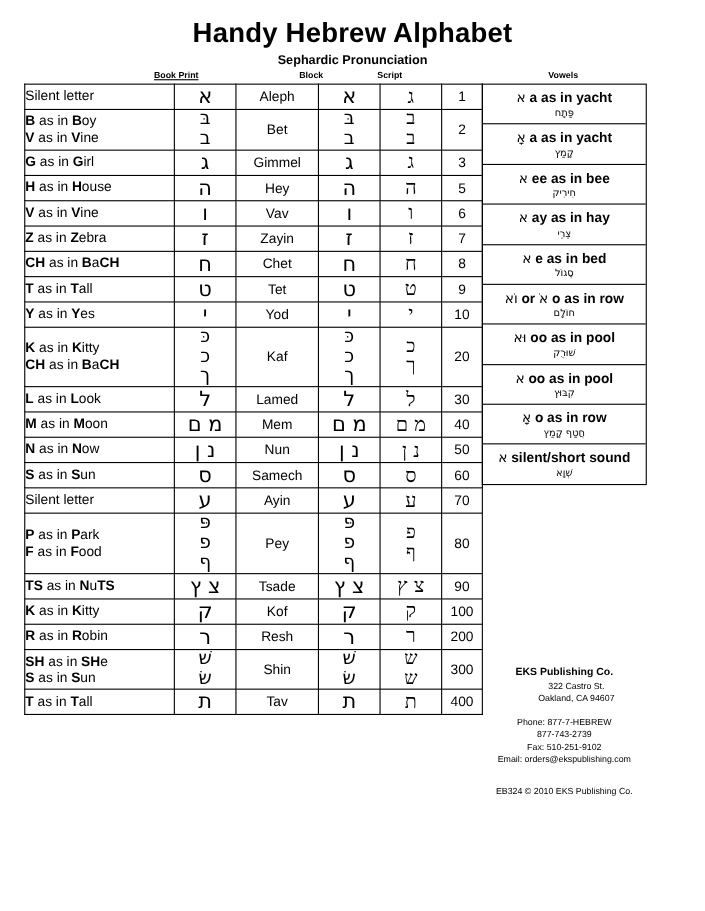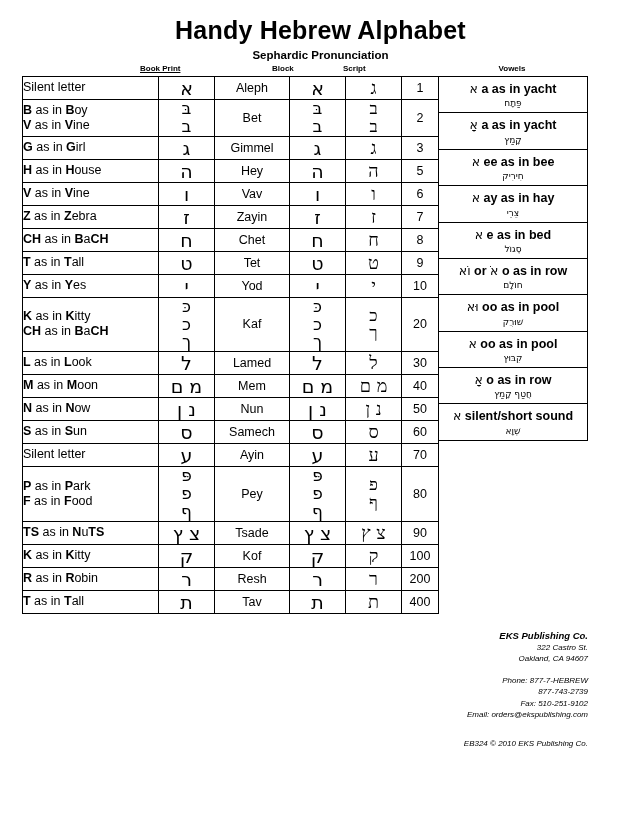--- a/index.html
+++ b/index.html
@@ -31,21 +31,21 @@
 
   
   .vowels{position:absolute;left:438px;top:76px;width:148px;border:1.5px solid #000;}
   .vowels .vrow{border-bottom:1.5px solid #000;padding:5px 3px 4px;text-align:center;}
   .vowels .vrow:last-child{border-bottom:none;}
   .vline{font-size:12.5px;font-weight:bold;line-height:1.15;}
   .vline .x{font-family:"DejaVu Sans",sans-serif;font-weight:normal;}
   .vname{font-family:"DejaVu Sans",sans-serif;font-size:9px;margin-top:2px;}
 
   
-  .pub{position:absolute;left:438px;top:630px;width:150px;text-align:right;font-style:italic;}
+  .pub{position:absolute;left:438px;top:606px;width:150px;text-align:center;}
   .pub .pname{font-size:9.5px;font-weight:bold;}
   .pub .addr{font-size:8px;margin-top:2px;line-height:1.35;margin-left:22px;}
   .pub .contact{font-size:8px;margin-top:10px;line-height:1.45;}
   .pub .code{font-size:8px;margin-top:18px;}
 </style>
 </head>
 <body>
 
 <div class="page">
 
@@ -277,20 +277,40 @@
         </tr>
         <tr>
           <td class="c-eng">
             <div><b>R</b> as in <b>R</b>obin</div>
           </td>
           <td class="c-heb">ר</td>
           <td class="c-name">Resh</td>
           <td class="c-block">ר</td>
           <td class="c-script">ר</td>
           <td class="c-num">200</td>
+        </tr>
+        <tr>
+          <td class="c-eng two-line">
+            <div><b>SH</b> as in <b>SH</b>e</div>
+            <div><b>S</b> as in <b>S</b>un</div>
+          </td>
+          <td class="c-heb heb-stack">
+            <div>שׁ</div>
+            <div>שׂ</div>
+          </td>
+          <td class="c-name">Shin</td>
+          <td class="c-block heb-stack">
+            <div>שׁ</div>
+            <div>שׂ</div>
+          </td>
+          <td class="c-script heb-stack">
+            <div>ש</div>
+            <div>ש</div>
+          </td>
+          <td class="c-num">300</td>
         </tr>
         <tr>
           <td class="c-eng">
             <div><b>T</b> as in <b>T</b>all</div>
           </td>
           <td class="c-heb">ת</td>
           <td class="c-name">Tav</td>
           <td class="c-block">ת</td>
           <td class="c-script">ת</td>
           <td class="c-num">400</td>

